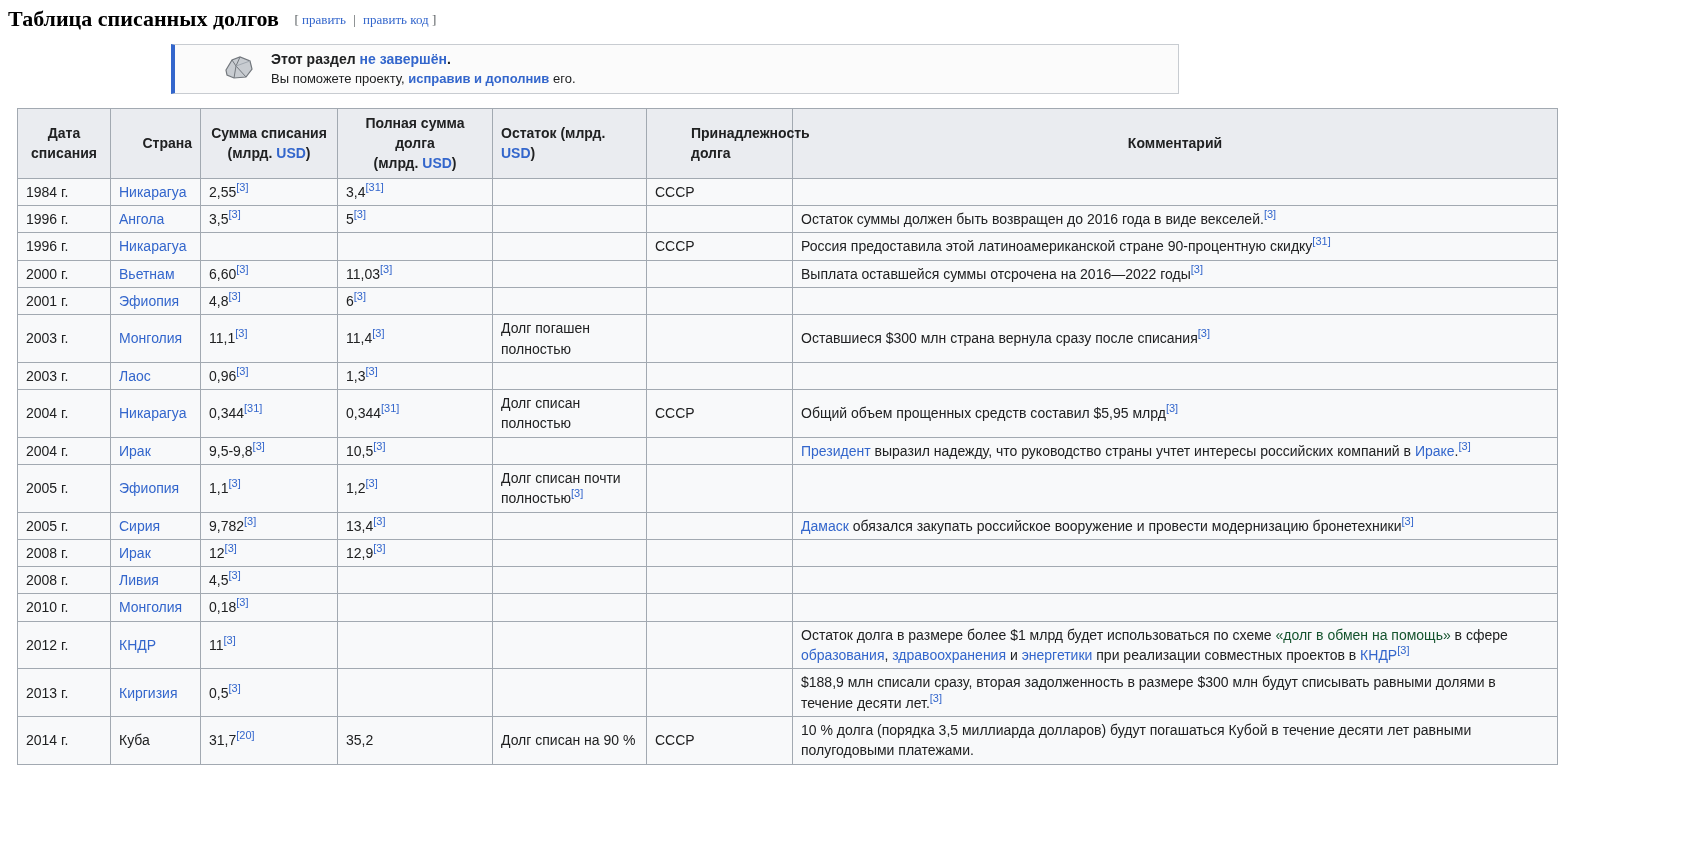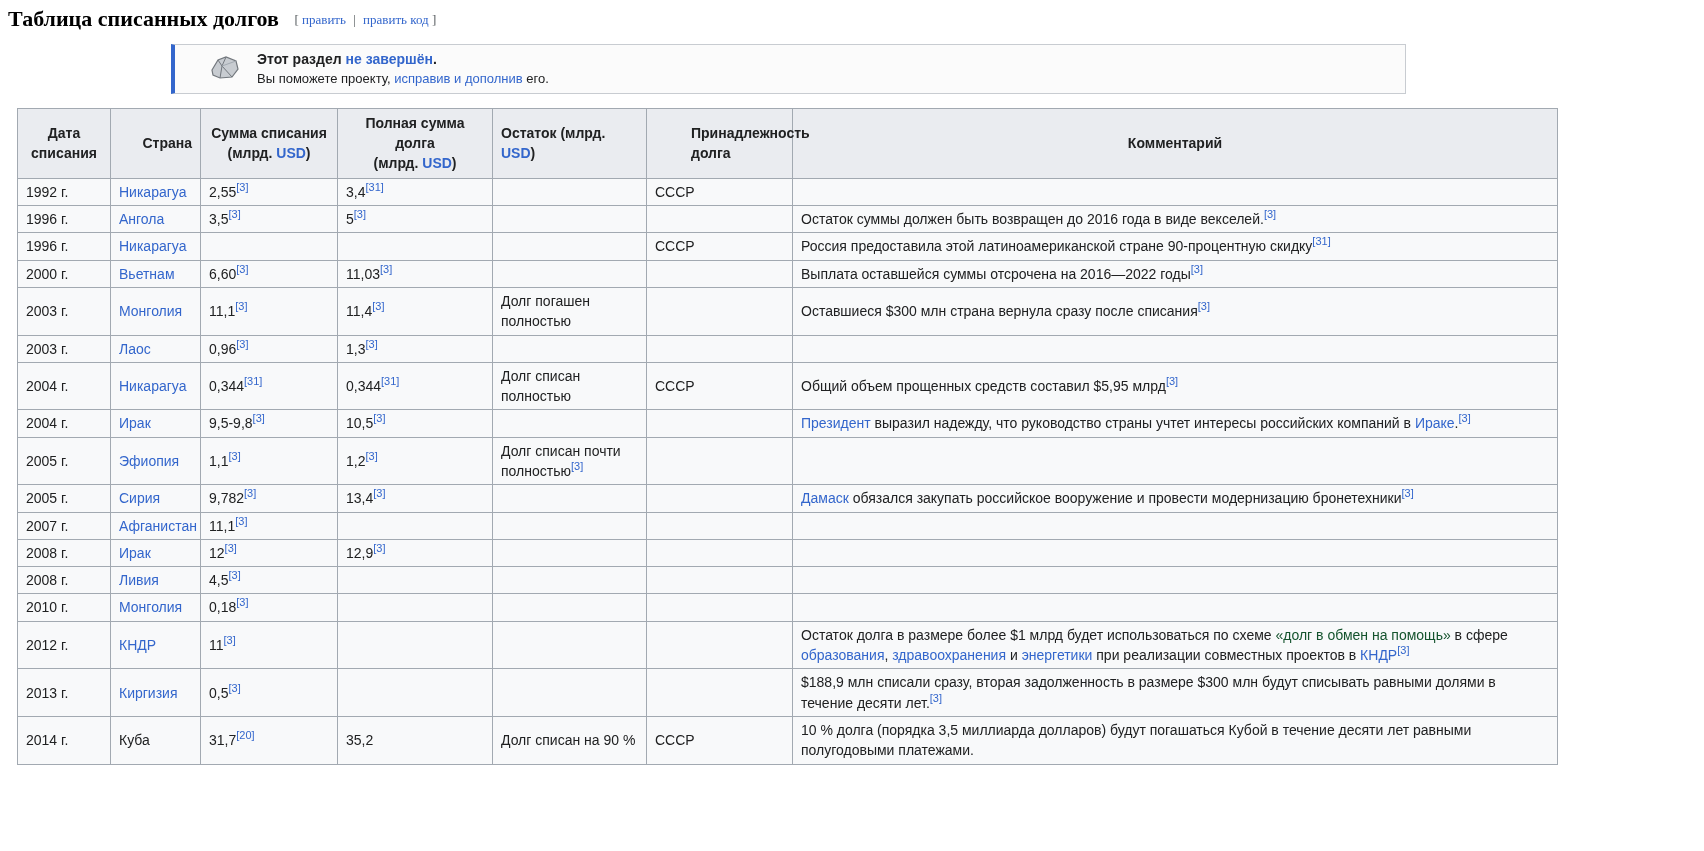--- a/index.html
+++ b/index.html
@@ -33,32 +33,32 @@
   .editsection .divider { margin: 0 4px; }
 
   a.blue { color: #3366cc; text-decoration: none; cursor: pointer; }
   a.redlink { color: #14532d; text-decoration: none; cursor: pointer; }
 
   
   .stub-box {
     display: flex;
     align-items: center;
     margin: 12px 0 0 163px;
-    width: 1235px;
+    width: 1008px;
     min-height: 44px;
     background: #fbfbfb;
     border: 1px solid #c8ccd1;
     border-left: 4px solid #3366cc;
-    padding: 5px 10px;
+    padding: 5px 24px;
   }
   .stub-icon { flex: none; margin: 0 16px 0 24px; }
   .stub-text { line-height: 1.35; }
   .stub-line1 { font-weight: bold; font-size: 14px; }
   .stub-line2 { font-size: 13px; margin-top: 1px; }
-  .stub-line2 a { font-weight: normal; }
+  .stub-line2 a { font-weight: bold; }
 
   
   table.wikitable {
     border-collapse: collapse;
     table-layout: fixed;
     width: 1540px;
     margin: 14px 8px 0 9px;
     background: #f8f9fa;
     font-size: 14px;
   }
@@ -129,21 +129,21 @@
           <th style="text-align: right;"><span>Страна</span></th>
           <th style="text-align: center;"><span>Сумма списания</span><br><span>(млрд. </span><a class="blue">USD</a><span>)</span></th>
           <th style="text-align: center;"><span>Полная сумма долга</span><br><span>(млрд. </span><a class="blue">USD</a><span>)</span></th>
           <th style="text-align: left;"><span>Остаток (млрд. </span><a class="blue">USD</a><span>)</span></th>
           <th style="text-align: left; padding-left: 44px;"><span>Принадлежность долга</span></th>
           <th style="text-align: center;"><span>Комментарий</span></th>
         </tr>
     </thead>
     <tbody id="table-body">
         <tr>
-          <td><span>1992 г.</span></td>
+          <td><span>1984 г.</span></td>
           <td><a class="blue">Никарагуа</a></td>
           <td><span>2,55</span><sup><a class="blue">[3]</a></sup></td>
           <td><span>3,4</span><sup><a class="blue">[31]</a></sup></td>
           <td></td>
           <td><span>СССР</span></td>
           <td></td>
         </tr>
         <tr>
           <td><span>1996 г.</span></td>
           <td><a class="blue">Ангола</a></td>
@@ -163,20 +163,29 @@
           <td><span>Россия предоставила этой латиноамериканской стране 90-процентную скидку</span><sup><a class="blue">[31]</a></sup></td>
         </tr>
         <tr>
           <td><span>2000 г.</span></td>
           <td><a class="blue">Вьетнам</a></td>
           <td><span>6,60</span><sup><a class="blue">[3]</a></sup></td>
           <td><span>11,03</span><sup><a class="blue">[3]</a></sup></td>
           <td></td>
           <td></td>
           <td><span>Выплата оставшейся суммы отсрочена на 2016—2022 годы</span><sup><a class="blue">[3]</a></sup></td>
+        </tr>
+        <tr>
+          <td><span>2001 г.</span></td>
+          <td><a class="blue">Эфиопия</a></td>
+          <td><span>4,8</span><sup><a class="blue">[3]</a></sup></td>
+          <td><span>6</span><sup><a class="blue">[3]</a></sup></td>
+          <td></td>
+          <td></td>
+          <td></td>
         </tr>
         <tr>
           <td><span>2003 г.</span></td>
           <td><a class="blue">Монголия</a></td>
           <td><span>11,1</span><sup><a class="blue">[3]</a></sup></td>
           <td><span>11,4</span><sup><a class="blue">[3]</a></sup></td>
           <td><span>Долг погашен полностью</span></td>
           <td></td>
           <td><span>Оставшиеся $300 млн страна вернула сразу после списания</span><sup><a class="blue">[3]</a></sup></td>
         </tr>
@@ -219,29 +228,20 @@
         <tr>
           <td><span>2005 г.</span></td>
           <td><a class="blue">Сирия</a></td>
           <td><span>9,782</span><sup><a class="blue">[3]</a></sup></td>
           <td><span>13,4</span><sup><a class="blue">[3]</a></sup></td>
           <td></td>
           <td></td>
           <td><a class="blue">Дамаск</a><span> обязался закупать российское вооружение и провести модернизацию бронетехники</span><sup><a class="blue">[3]</a></sup></td>
         </tr>
         <tr>
-          <td><span>2007 г.</span></td>
-          <td><a class="blue">Афганистан</a></td>
-          <td><span>11,1</span><sup><a class="blue">[3]</a></sup></td>
-          <td></td>
-          <td></td>
-          <td></td>
-          <td></td>
-        </tr>
-        <tr>
           <td><span>2008 г.</span></td>
           <td><a class="blue">Ирак</a></td>
           <td><span>12</span><sup><a class="blue">[3]</a></sup></td>
           <td><span>12,9</span><sup><a class="blue">[3]</a></sup></td>
           <td></td>
           <td></td>
           <td></td>
         </tr>
         <tr>
           <td><span>2008 г.</span></td>

